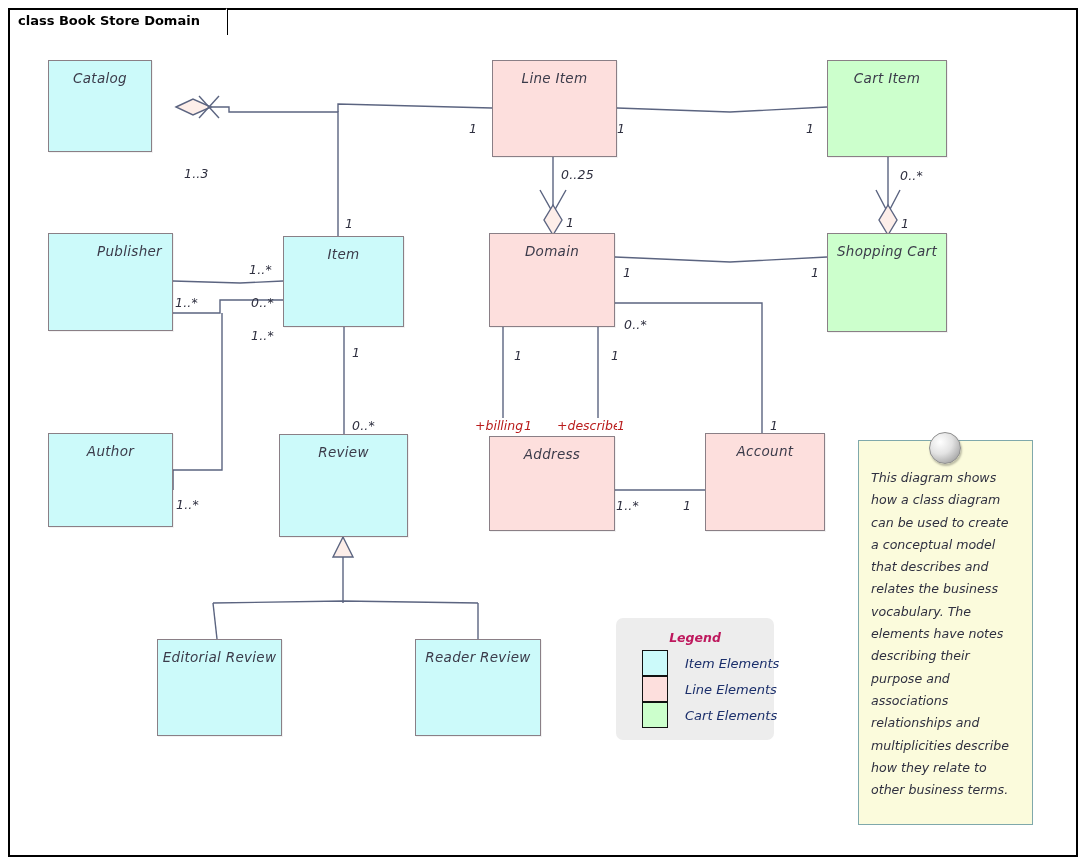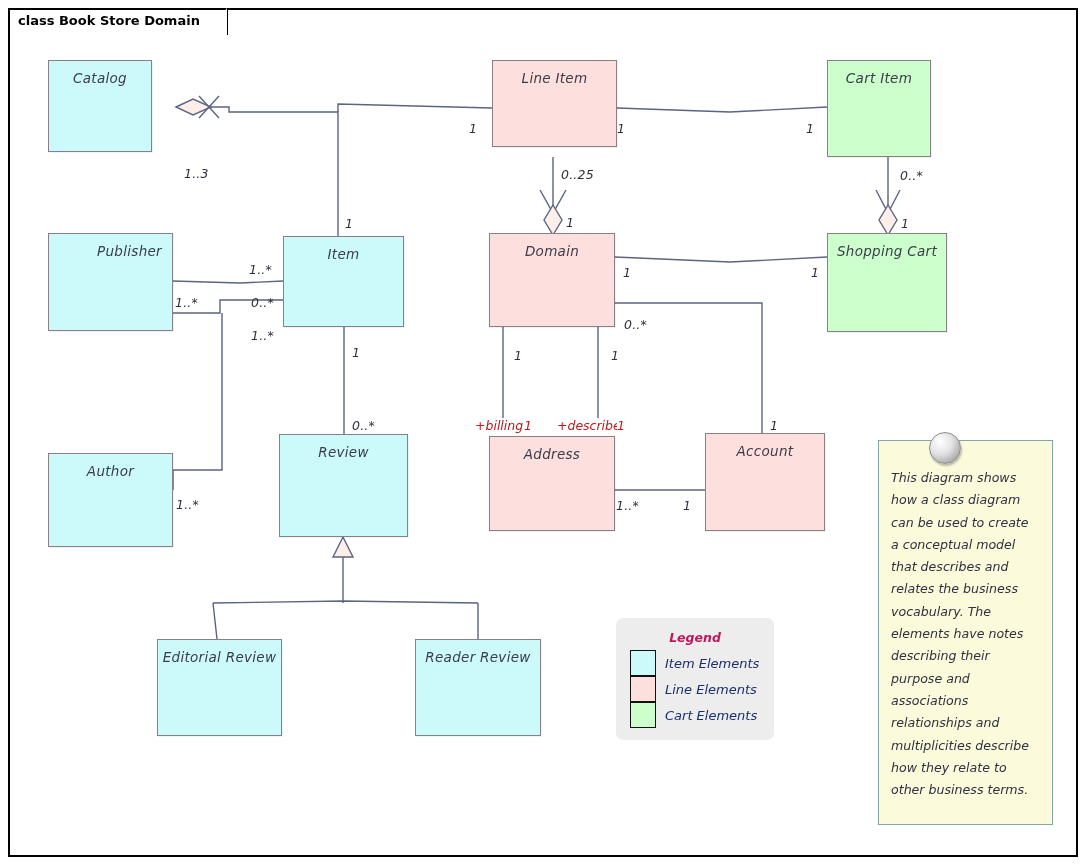--- a/index.html
+++ b/index.html
@@ -38,28 +38,28 @@
   .mult{position:absolute;font:italic 12.5px "DejaVu Sans",sans-serif;color:#2f3040;
     white-space:nowrap;letter-spacing:.2px;}
   .role{position:absolute;font:italic 12.5px "DejaVu Sans",sans-serif;color:#b91c1c;
     white-space:nowrap;overflow:hidden;margin-left:17px;}
 
   
   .legend{position:absolute;left:616px;top:618px;width:158px;height:122px;background:#ededed;
     border-radius:7px;box-sizing:border-box;}
   .legend-title{position:absolute;top:12px;left:0;width:100%;text-align:center;
     font:italic bold 12.5px "DejaVu Sans",sans-serif;color:#be185d;}
-  .legend-row{position:absolute;left:14px;display:flex;align-items:center;gap:9px;}
+  .legend-row{position:absolute;left:26px;display:flex;align-items:center;gap:17px;}
   .legend-sw{width:26px;height:26px;border:1.5px solid #111;box-sizing:border-box;}
   .legend-lbl{font:italic 13px "DejaVu Sans",sans-serif;color:#1b2f6b;white-space:nowrap;}
 
   
   .note{position:absolute;left:858px;top:440px;width:175px;height:385px;background:#fbfbdc;
     border:1.4px solid #7fa8ab;box-sizing:border-box;padding:26px 12px 8px 12px;
-    font:italic 12.6px/22.3px "DejaVu Sans",sans-serif;color:#2f3040;margin-left:20px;}
+    font:italic 12.6px/22.3px "DejaVu Sans",sans-serif;color:#2f3040;}
   .pin{position:absolute;left:929px;top:432px;width:30px;height:30px;border-radius:50%;
     background:radial-gradient(circle at 34% 30%, #ffffff 0%, #e3e3e3 42%, #a8a8a8 80%, #8d8d8d 100%);
     border:1px solid #8e8e8e;box-shadow:1px 2px 2px rgba(0,0,0,.25);z-index:5;}
 </style>
 </head>
 <body>
 
 <div id="stage">
 
   <div class="frame"></div>
@@ -108,39 +108,39 @@
     <line x1="343" y1="557" x2="343" y2="603"></line>
     <polyline points="213,603 343,601 478,603"></polyline>
     <line x1="213" y1="603" x2="217" y2="639"></line>
     <line x1="478" y1="603" x2="478" y2="639"></line>
   </svg>
 
   <div id="classes-host">
       <div class="cls item" style="left: 48px; top: 60px; width: 104px; height: 92px;">
         <span>Catalog</span>
       </div>
-      <div class="cls order" style="left: 492px; top: 60px; width: 125px; height: 87px; justify-content: center;">
+      <div class="cls order" style="left: 492px; top: 60px; width: 125px; height: 97px; justify-content: center;">
         <span>Line Item</span>
       </div>
-      <div class="cls cart" style="left: 827px; top: 60px; width: 104px; height: 97px;">
+      <div class="cls cart" style="left: 827px; top: 60px; width: 120px; height: 97px;">
         <span>Cart Item</span>
       </div>
       <div class="cls item" style="left: 48px; top: 233px; width: 125px; height: 98px; padding-left: 38px;">
         <span>Publisher</span>
       </div>
       <div class="cls item" style="left: 283px; top: 236px; width: 121px; height: 91px;">
         <span>Item</span>
       </div>
       <div class="cls order" style="left: 489px; top: 233px; width: 126px; height: 94px;">
         <span>Domain</span>
       </div>
       <div class="cls cart" style="left: 827px; top: 233px; width: 120px; height: 99px;">
         <span>Shopping Cart</span>
       </div>
-      <div class="cls item" style="left: 48px; top: 453px; width: 125px; height: 94px;">
+      <div class="cls item" style="left: 48px; top: 433px; width: 125px; height: 94px;">
         <span>Author</span>
       </div>
       <div class="cls item" style="left: 279px; top: 434px; width: 129px; height: 103px;">
         <span>Review</span>
       </div>
       <div class="cls order" style="left: 489px; top: 436px; width: 126px; height: 95px;">
         <span>Address</span>
       </div>
       <div class="cls order" style="left: 705px; top: 433px; width: 120px; height: 98px;">
         <span>Account</span>

